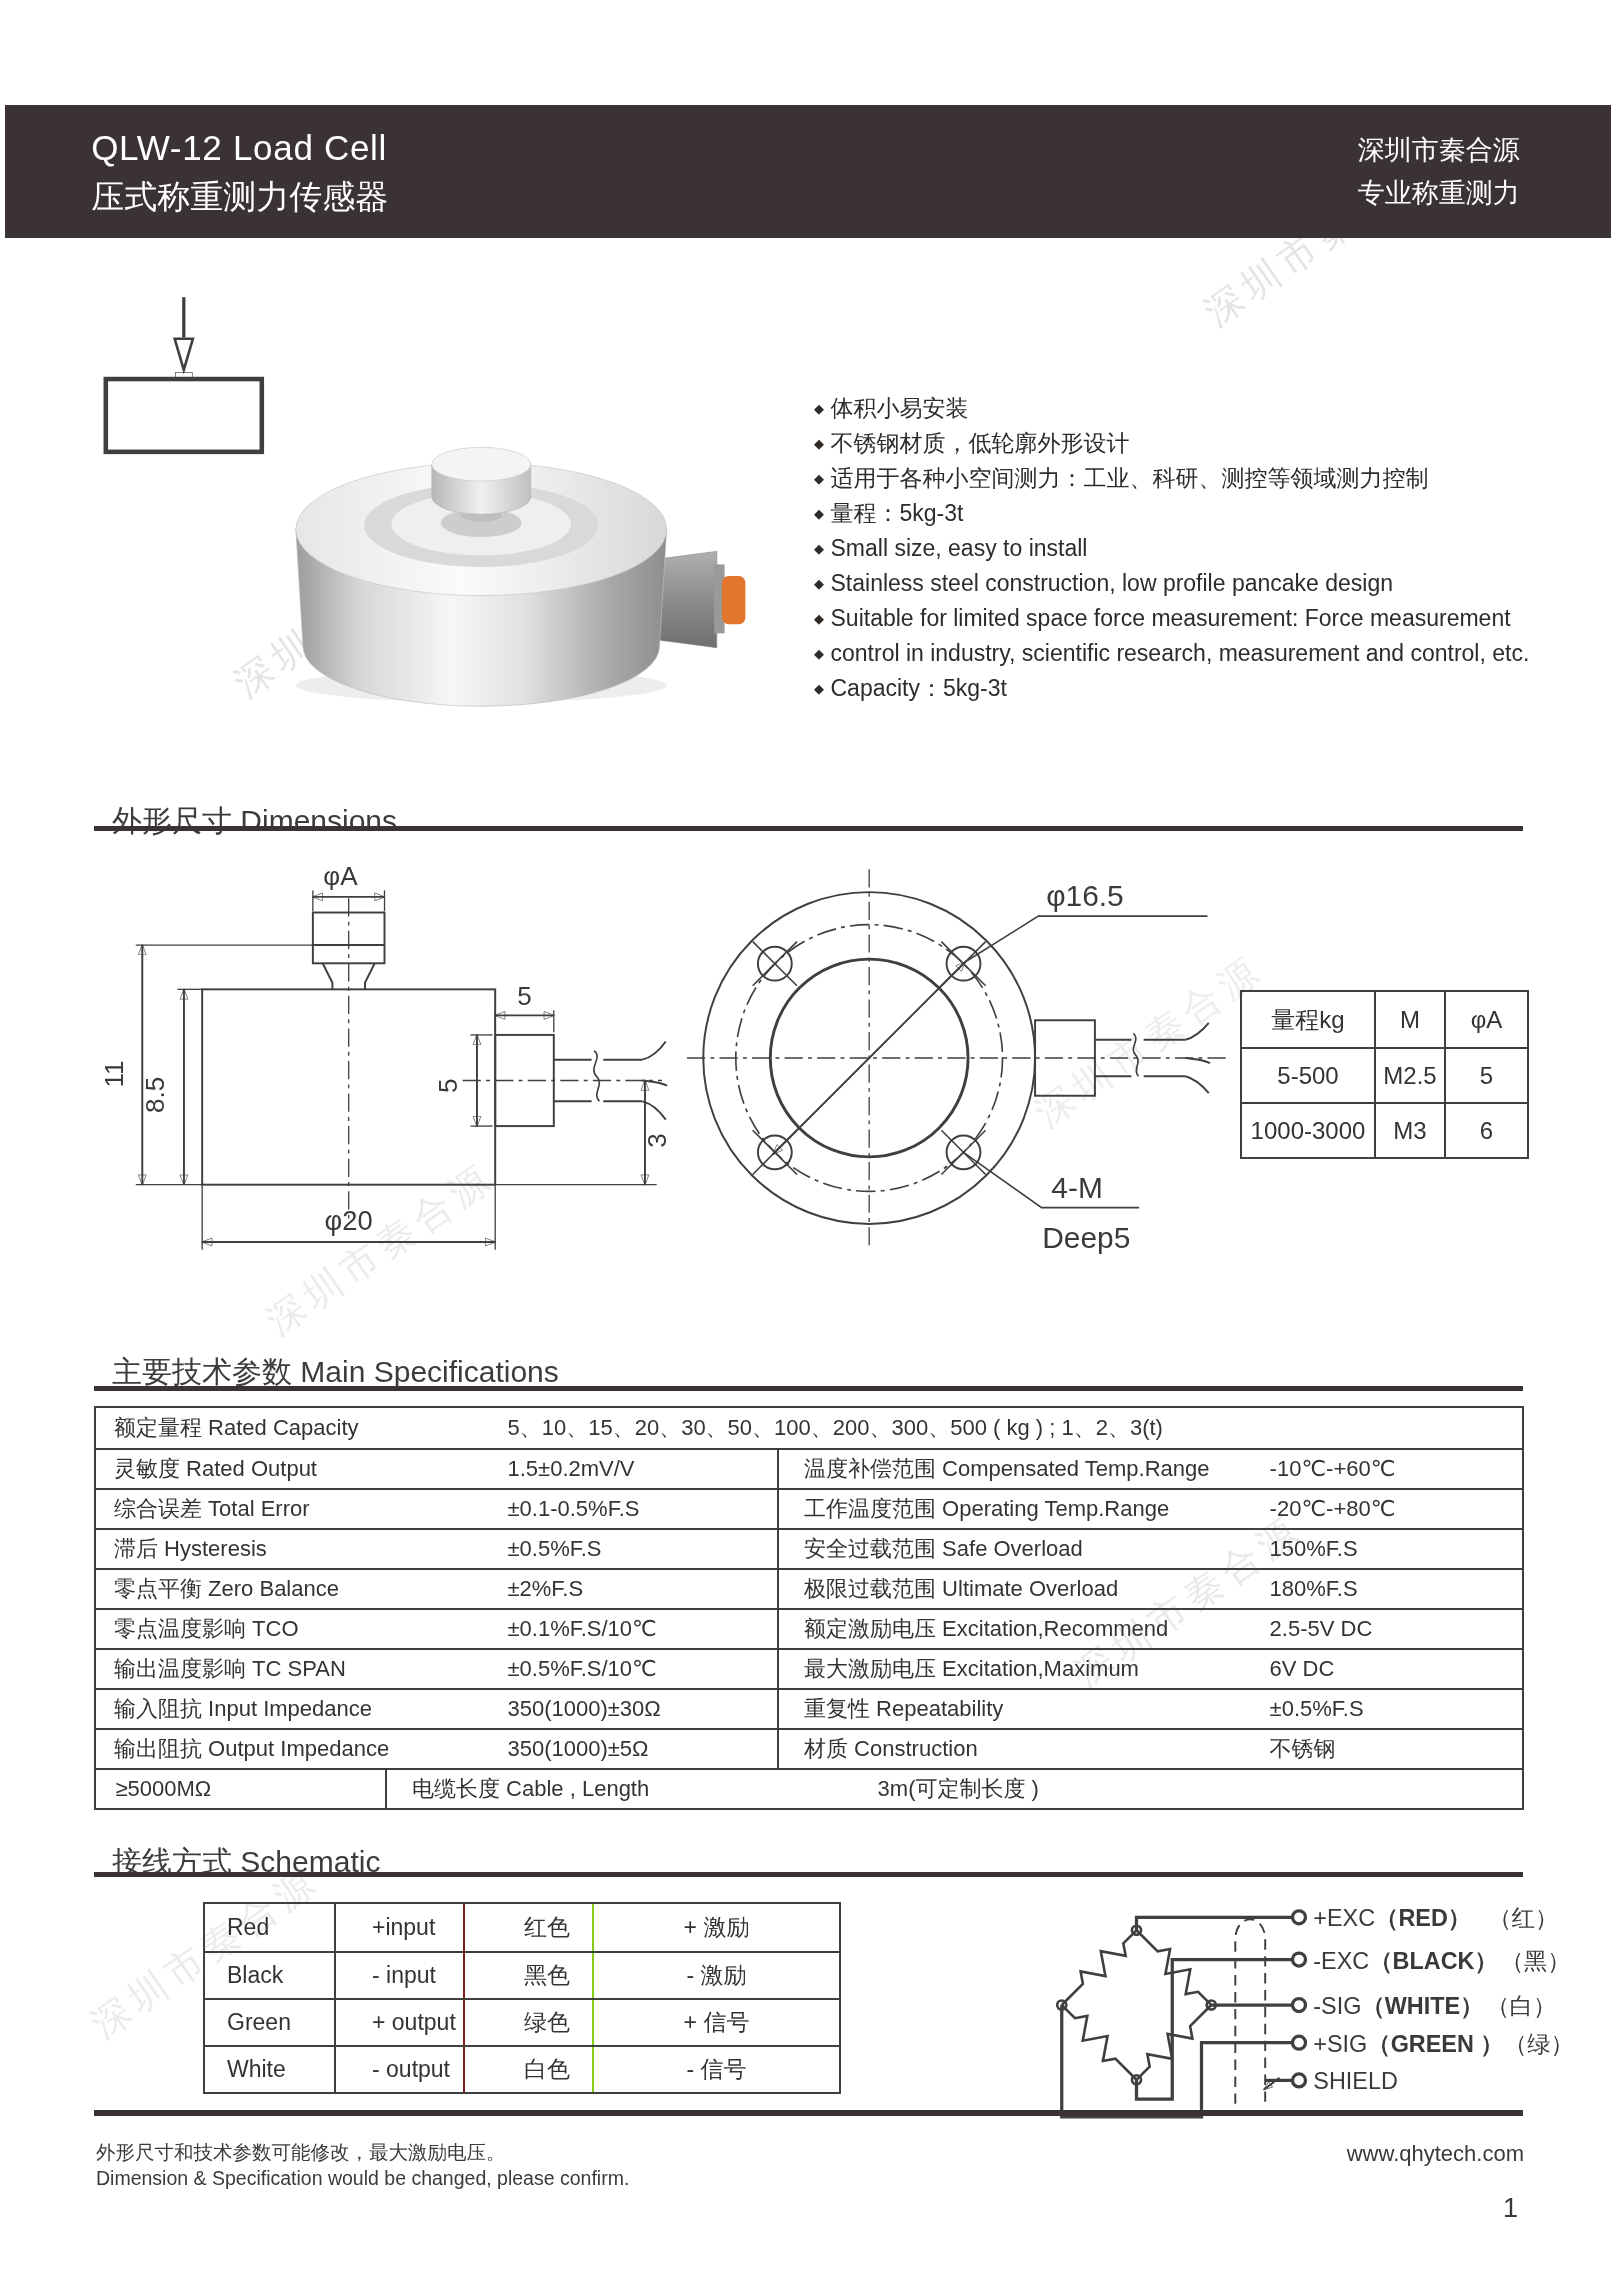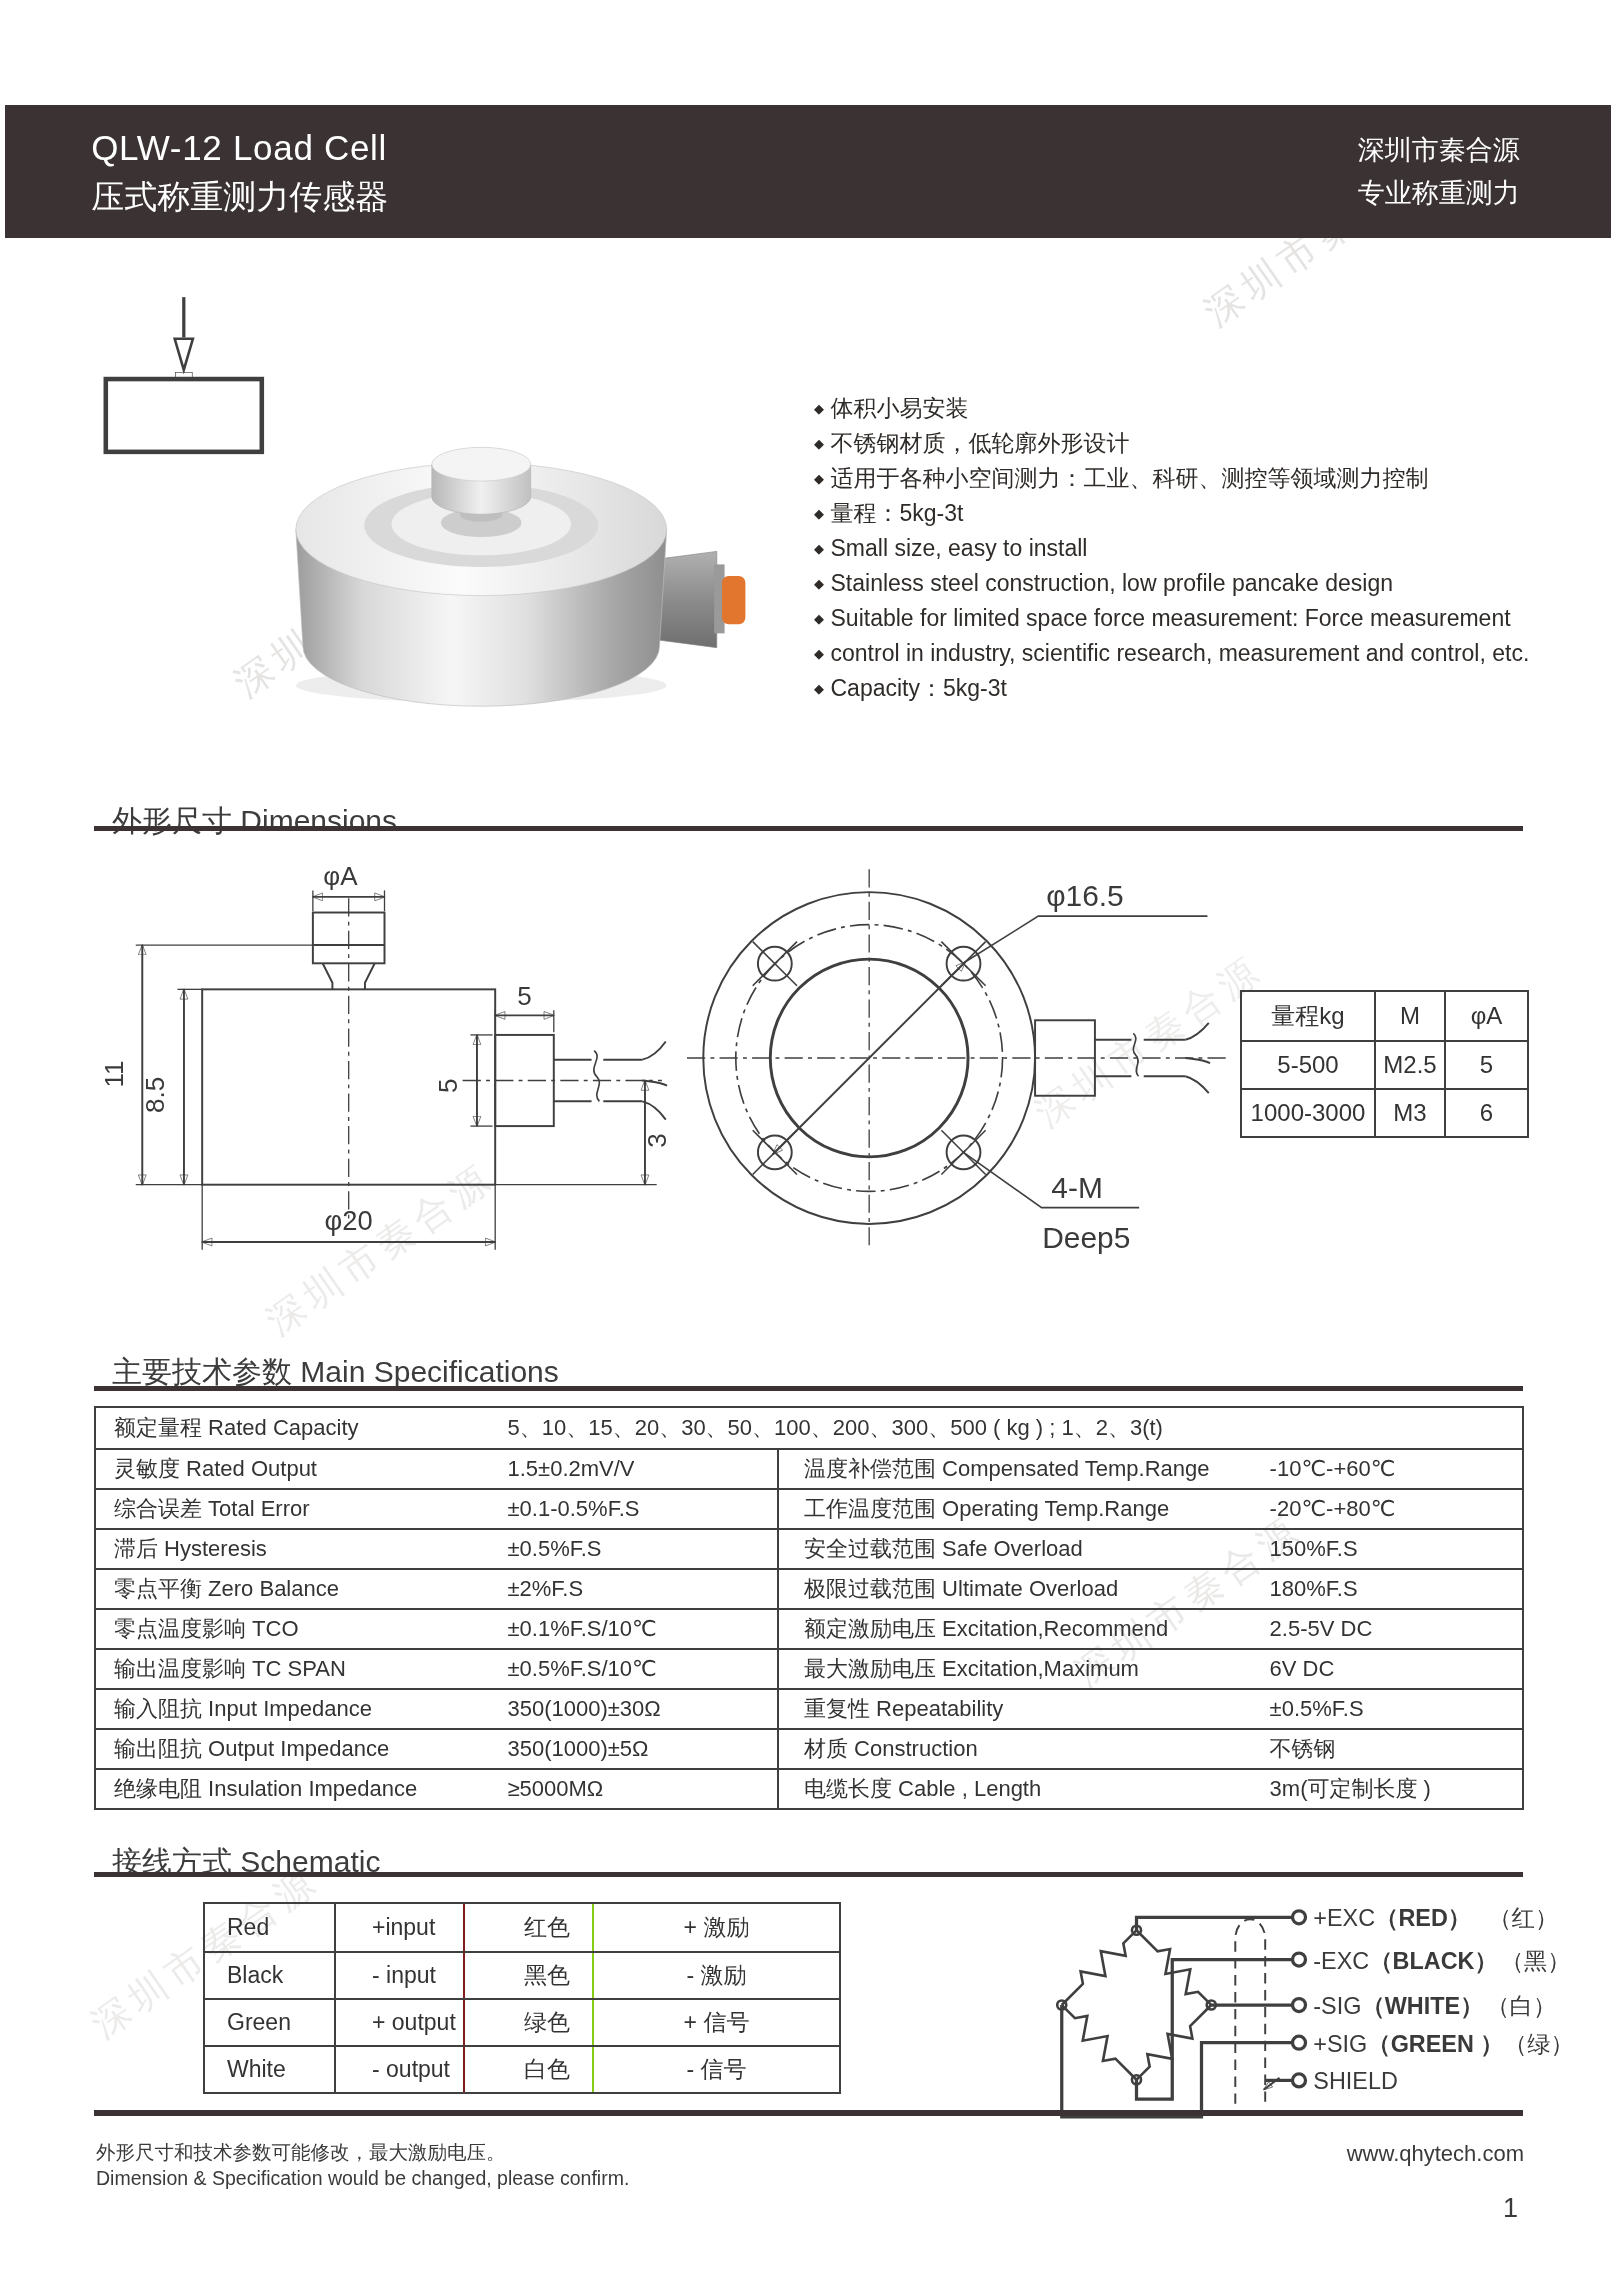--- a/index.html
+++ b/index.html
@@ -17,21 +17,21 @@
   .features{position:absolute;left:814px;top:391px;width:791px;}
   .feat{display:flex;align-items:flex-start;font-size:23px;line-height:35px;color:#2f2b29;}
   .feat .blt{font-size:13px;line-height:35px;margin-right:6.5px;}
 
   
   .sec{position:absolute;left:96px;margin:16px;font-size:30px;font-weight:500;color:#3c3c3c;}
   .rule{position:absolute;left:94px;width:1429px;height:5.2px;background:#3B3234;}
 
   
   .dimtbl{position:absolute;left:1240px;top:990px;width:285px;border:2px solid #3f3f3f;font-size:24px;color:#333;}
-  .dimtbl .row{display:flex;height:48px;box-sizing:border-box;}
+  .dimtbl .row{display:flex;height:55px;box-sizing:border-box;}
   .dimtbl .row + .row{border-top:2px solid #3f3f3f;}
   .dimtbl .cell{display:flex;align-items:center;justify-content:center;box-sizing:border-box;}
   .dimtbl .c1{flex:0 0 132px;}
   .dimtbl .c2{flex:0 0 70px;border-left:2px solid #3f3f3f;}
   .dimtbl .c3{flex:1;border-left:2px solid #3f3f3f;}
 
   
   .spec{position:absolute;left:94px;top:1406px;width:1430px;border:2px solid #3f3f3f;box-sizing:border-box;font-size:22px;color:#333;}
   .srow{display:flex;height:40px;box-sizing:border-box;}
   .srow + .srow{border-top:2px solid #3f3f3f;}
@@ -359,21 +359,20 @@
       <div class="c rl">重复性 Repeatability</div>
       <div class="c rv">±0.5%F.S</div>
     </div>
     <div class="srow">
       <div class="c ll">输出阻抗 Output Impedance</div>
       <div class="c lv">350(1000)±5Ω</div>
       <div class="c rl">材质 Construction</div>
       <div class="c rv">不锈钢</div>
     </div>
     <div class="srow">
-      <div class="c ll">绝缘电阻 Insulation Impedance</div>
       <div class="c lv">≥5000MΩ</div>
       <div class="c rl">电缆长度 Cable , Length</div>
       <div class="c rv">3m(可定制长度 )</div>
     </div>
   </div>
 
   <h2 class="sec" style="top:1826px;">接线方式 Schematic</h2>
   <div class="rule" style="top:1872px;"></div>
 
   <div class="wire">

